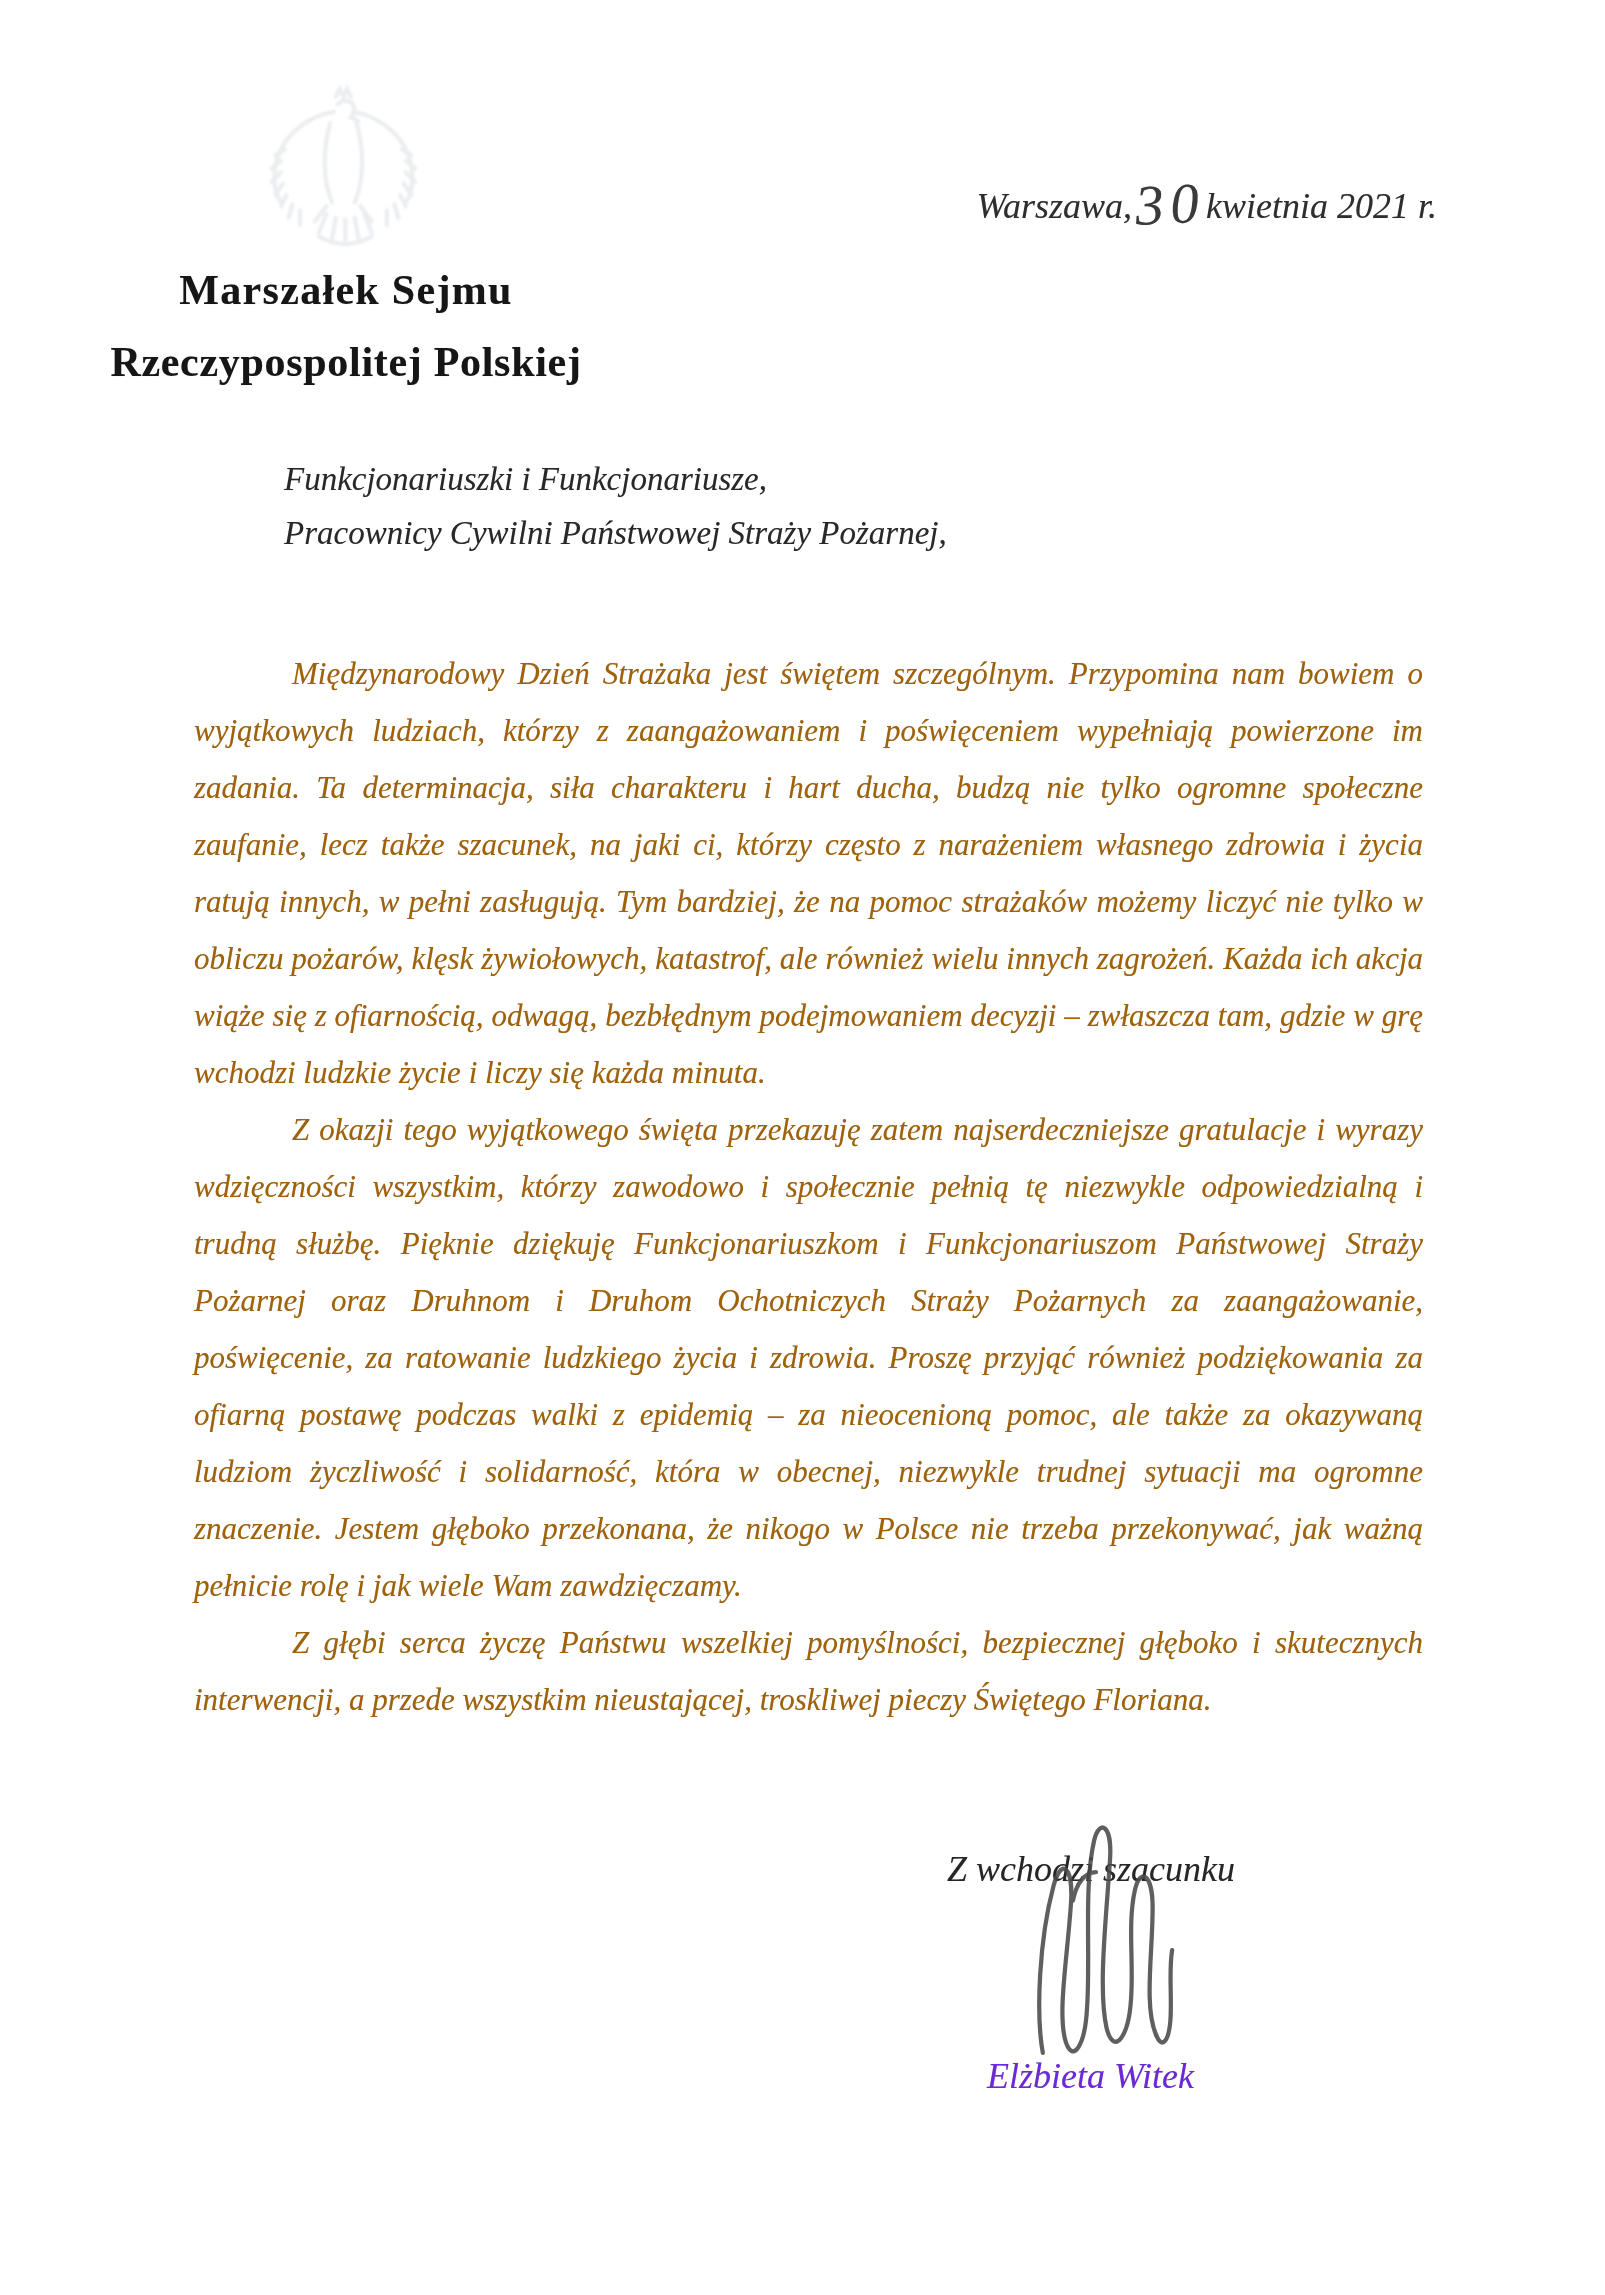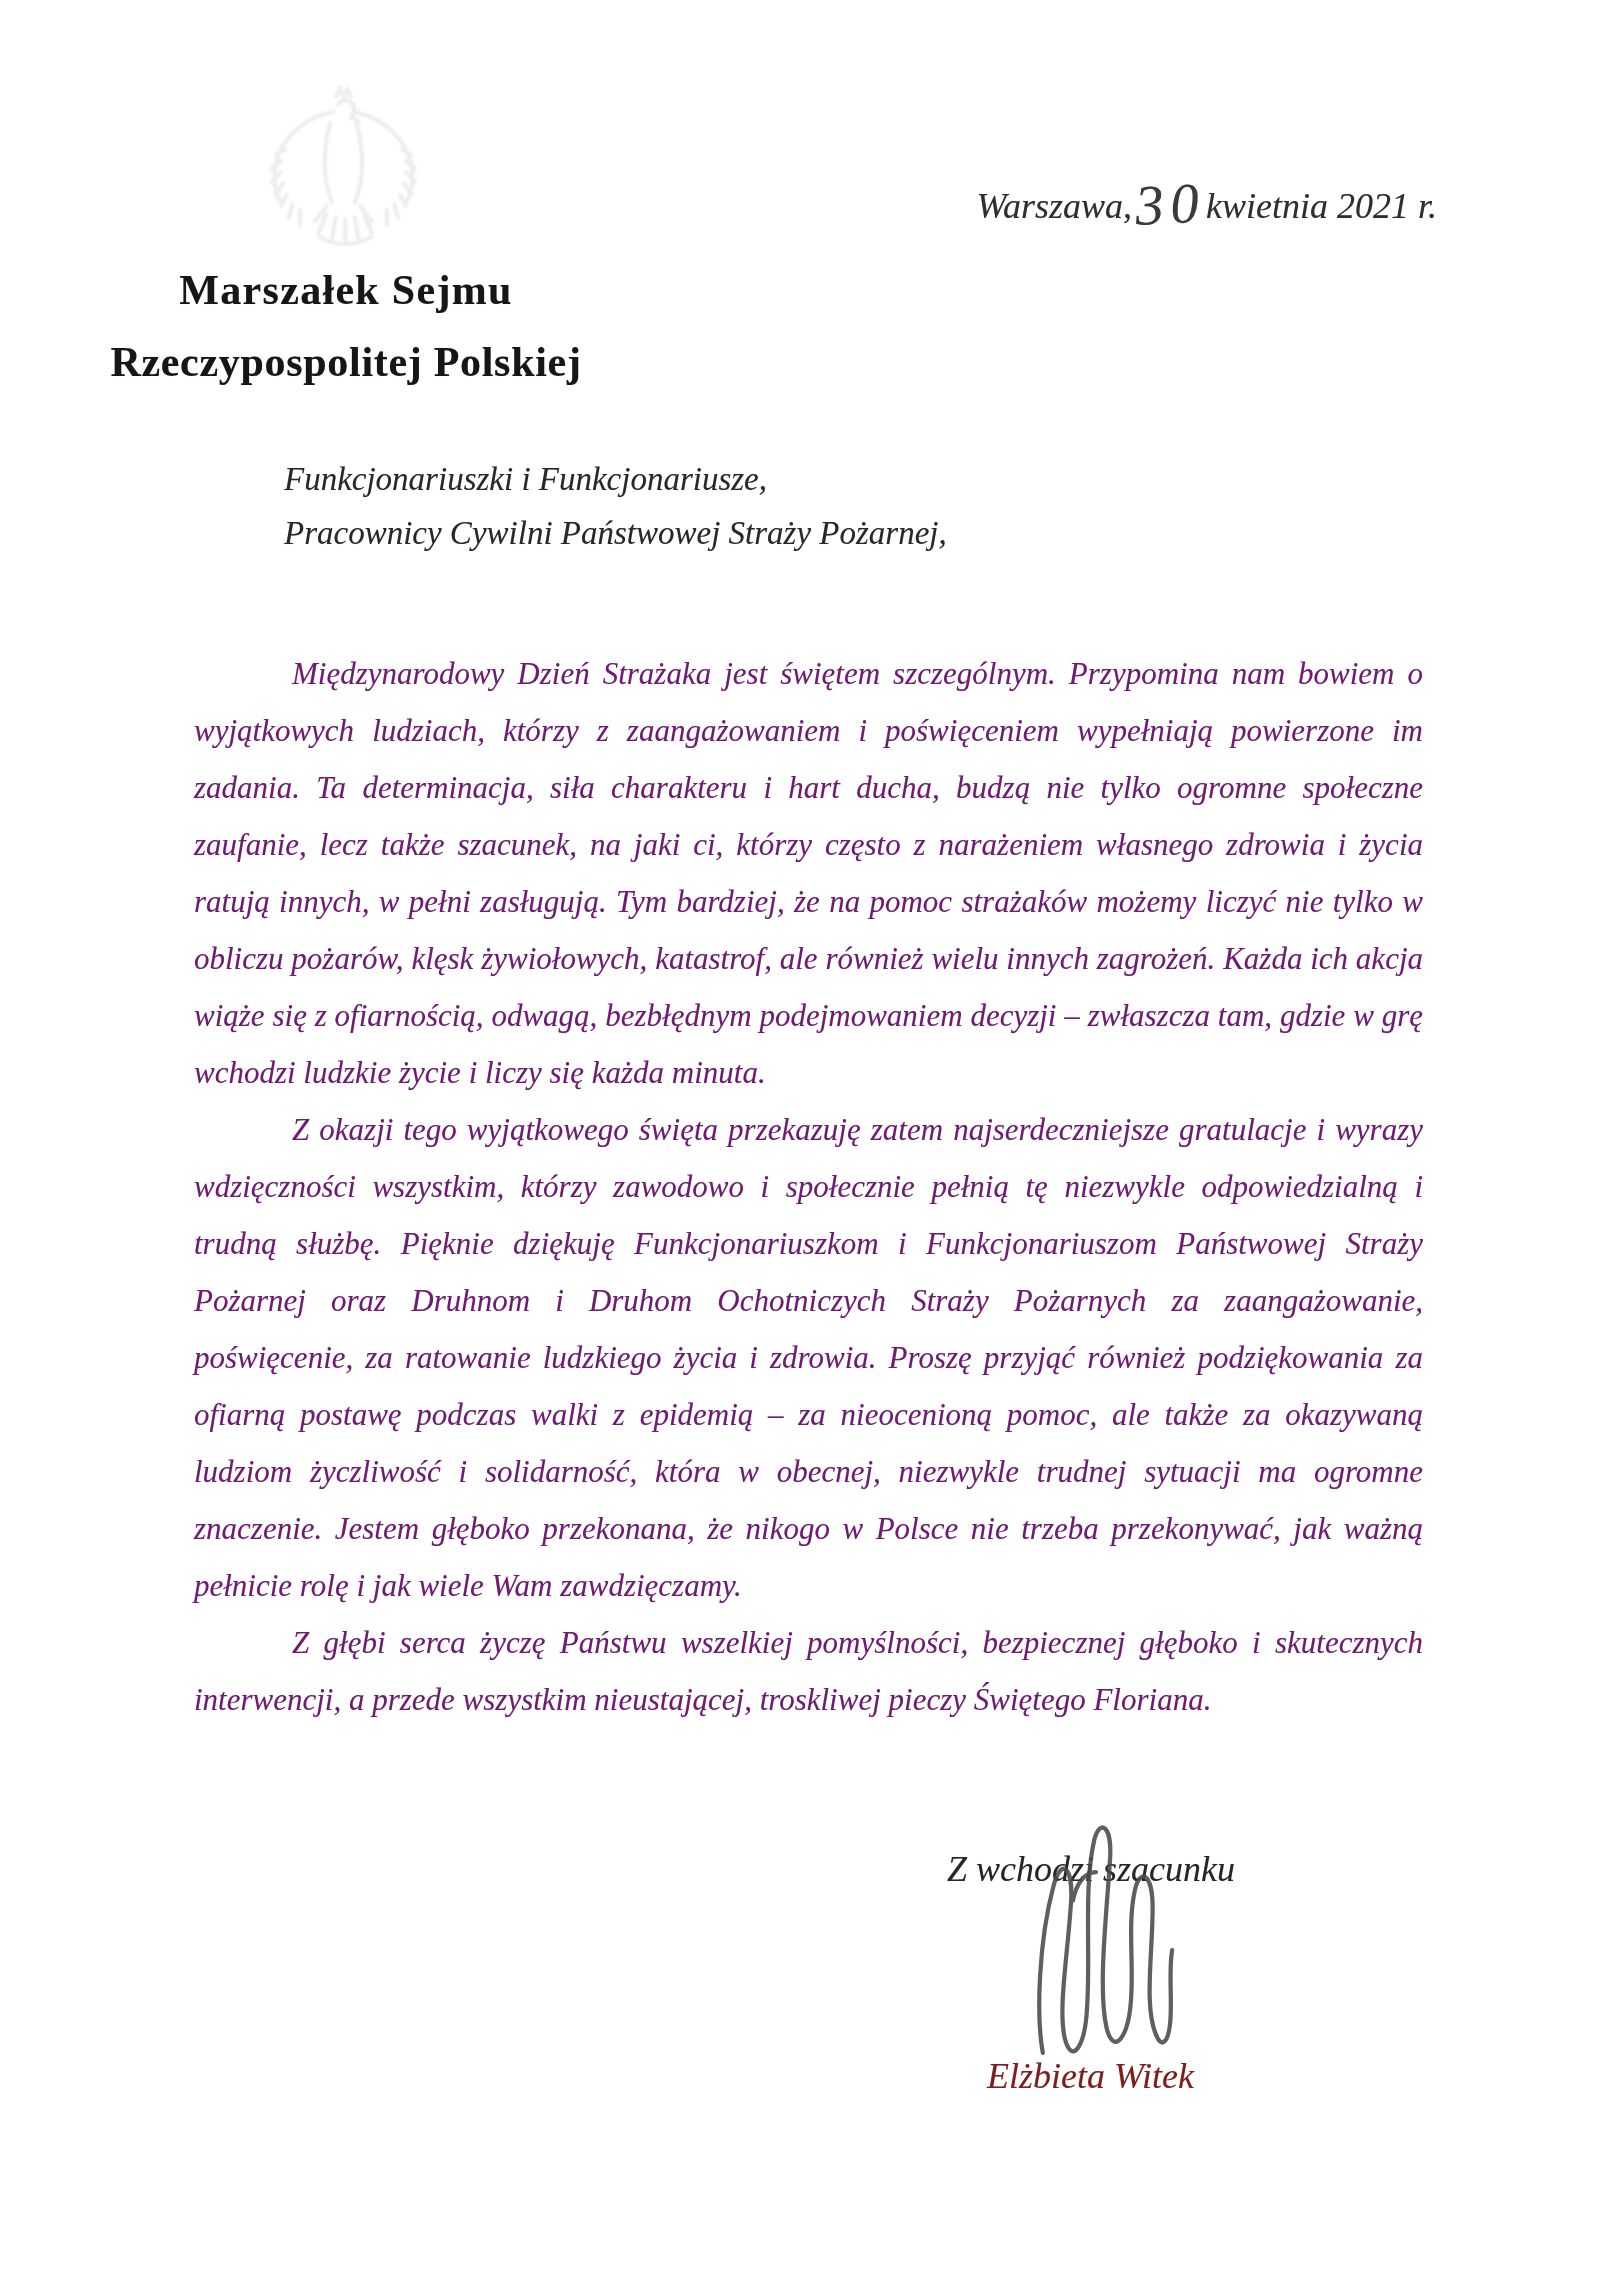--- a/index.html
+++ b/index.html
@@ -44,37 +44,37 @@
   .salutation{
     position:absolute;left:284px;top:452px;
     font-style:italic;font-size:33px;line-height:54px;
     color:#282828;
     text-shadow:0 0 0.7px rgba(40,40,40,.3);
   }
   
   .body-text{
     position:absolute;left:194px;top:645px;width:1229px;
     font-style:italic;font-size:31px;line-height:57px;
-    text-align:justify;color:#701a75;
+    text-align:justify;color:#a16207;
     text-shadow:0 0 0.7px rgba(40,40,40,.3);
   }
   .body-text p{margin:0;text-indent:98px;}
   
   .closing-phrase{
     position:absolute;left:947px;top:1848px;
     font-style:italic;font-size:36px;color:#262626;
     white-space:nowrap;z-index:1;
     text-shadow:0 0 0.7px rgba(40,40,40,.3);
   }
   .signature{
     position:absolute;left:979px;top:1819px;width:241px;height:248px;z-index:2;
   }
   .signee{
     position:absolute;left:987px;top:2055px;
-    font-style:italic;font-size:36px;color:#7f1d1d;
+    font-style:italic;font-size:36px;color:#6d28d9;
     white-space:nowrap;z-index:1;
     text-shadow:0 0 0.7px rgba(40,40,40,.3);
   }
 </style>
 </head>
 <body>
 
 <div class="page">
 
   <div class="watermark">

